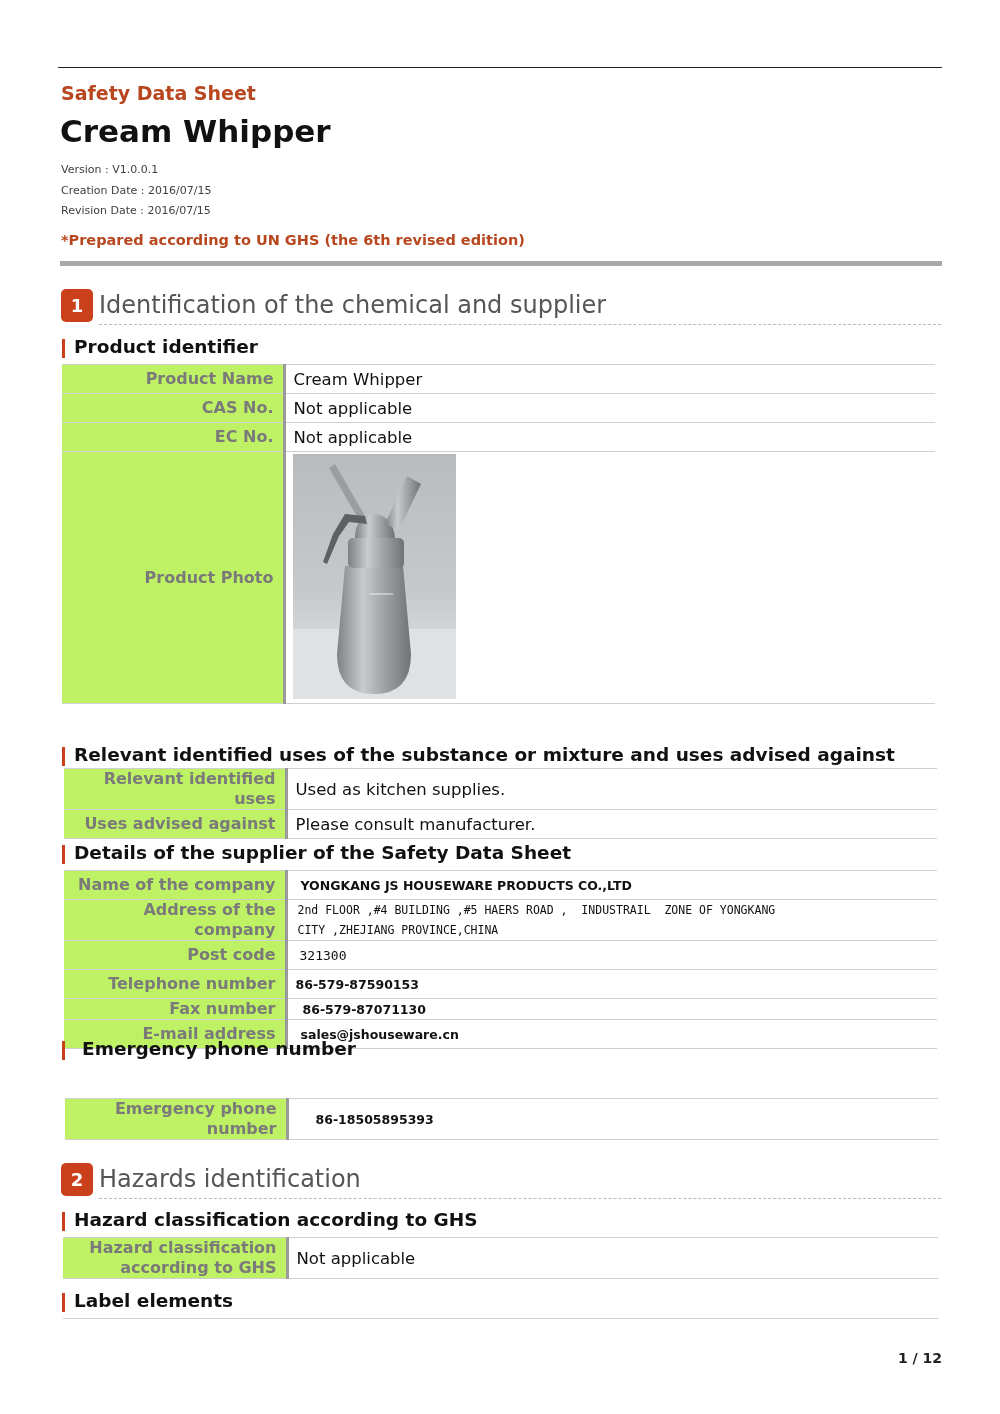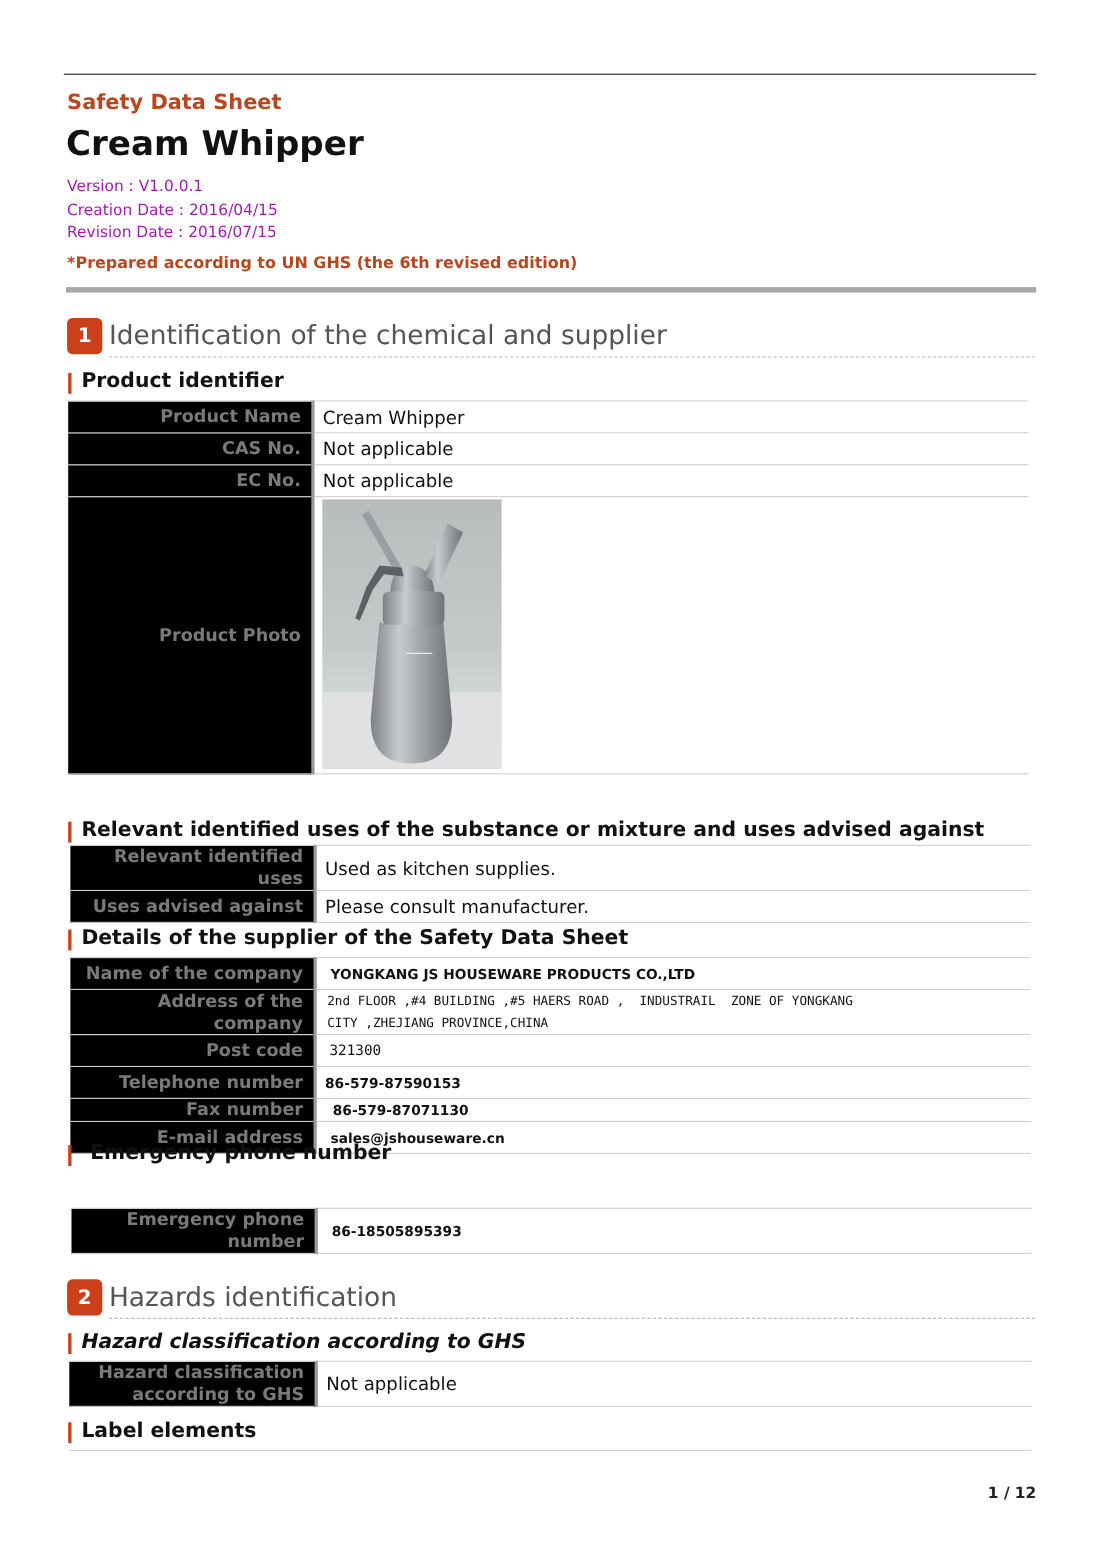--- a/index.html
+++ b/index.html
@@ -1,51 +1,51 @@
 <!DOCTYPE html>
 <html><head>
 <meta charset="utf-8">
 <style>
   * { box-sizing: border-box; margin: 0; padding: 0; }
   body { width: 1000px; height: 1414px; background: #ffffff; font-family: "DejaVu Sans", sans-serif; color: #111; position: relative; overflow: hidden; }
   .top-rule { position: absolute; left: 58px; top: 67px; width: 884px; height: 1px; background: #222; }
   .doc-kind { position: absolute; left: 61px; top: 82px; font-size: 19px; font-weight: bold; color: #b8461e; }
   .doc-title { position: absolute; left: 60px; top: 113px; font-size: 31px; font-weight: bold; color: #111; }
-  .meta { position: absolute; left: 61px; top: 160px; font-size: 14px; color: #a21caf; line-height: 20.5px; }
+  .meta { position: absolute; left: 61px; top: 160px; font-size: 11px; color: #404040; line-height: 20.5px; }
   .ghs-note { position: absolute; left: 61px; top: 232px; font-size: 14.5px; font-weight: bold; color: #b8461e; }
   .thick-rule { position: absolute; left: 60px; top: 261px; width: 882px; height: 5px; background: #a8a8a8; }
 
   .section-head { position: absolute; left: 61px; width: 880px; height: 36px; }
   .section-num { position: absolute; left: 0; top: 0; width: 32px; height: 33px; background: #c9401a; border-radius: 5px; color: #fff; font-weight: bold; font-size: 18px; text-align: center; line-height: 33px; }
   .section-title { position: absolute; left: 38px; top: 0; font-size: 24px; color: #555; line-height: 32px; white-space: nowrap; }
   .section-underline { position: absolute; left: 38px; right: 0; top: 35px; border-top: 1px dashed #bbb; }
 
   .sub-head { position: absolute; left: 62px; font-size: 18.5px; font-weight: bold; color: #111; white-space: nowrap; padding-left: 12px; }
   .sub-head::before { content: ""; position: absolute; left: 0; top: 3px; width: 3px; height: 19px; background: #c9401a; }
 
   .kv-table { position: absolute; left: 62px; width: 873px; border-collapse: collapse; }
   .kv-table td { border-top: 1px solid #cfcfcf; vertical-align: middle; }
   .kv-table tr:last-child td { border-bottom: 1px solid #cfcfcf; }
-  .kv-key { width: 222px; background: #000000; color: #7a7a7a; font-weight: bold; font-size: 16px; text-align: right; padding-right: 9px; border-right: 3px solid #9a9a9a; line-height: 20px; }
+  .kv-key { width: 222px; background: #bef264; color: #7a7a7a; font-weight: bold; font-size: 16px; text-align: right; padding-right: 9px; border-right: 3px solid #9a9a9a; line-height: 20px; }
   .kv-val { padding-left: 8px; font-size: 16.5px; color: #111; }
   .mono { font-family: "DejaVu Sans Mono", monospace; font-size: 11.5px; }
   .mono-bold { font-size: 12.5px; font-weight: bold; }
 
   .photo-box { width: 163px; height: 245px; margin: 2px 0 4px 0; background: linear-gradient(180deg, #b9bcbd 0%, #c6c9ca 55%, #d4d7d8 75%, #e0e2e3 100%); position: relative; overflow: hidden; }
   .page-num { position: absolute; left: 898px; top: 1350px; font-size: 14px; font-weight: bold; color: #222; }
 </style>
 </head>
 <body>
 
 <div class="top-rule"></div>
 <div class="doc-kind">Safety Data Sheet</div>
 <div class="doc-title">Cream Whipper</div>
 <div class="meta">
   <div>Version : V1.0.0.1</div>
-  <div>Creation Date : 2016/04/15</div>
+  <div>Creation Date : 2016/07/15</div>
   <div>Revision Date : 2016/07/15</div>
 </div>
 <div class="ghs-note">*Prepared according to UN GHS (the 6th revised edition)</div>
 <div class="thick-rule"></div>
 
 <div class="section-head" style="top:289px;">
   <div class="section-num">1</div>
   <div class="section-title">Identification of the chemical and supplier</div>
   <div class="section-underline"></div>
 </div>
@@ -144,32 +144,32 @@
   </table>
 
 <div class="sub-head" style="top:1038px; padding-left:20px;">Emergency phone number</div>
 <table class="kv-table" style="top:1098px; left:65px; width:873px;">
   <tbody>
       <tr style="height:41px;">
     <td class="kv-key">
       <div>Emergency phone</div>
       <div>number</div>
     </td>
-    <td class="kv-val mono-bold" style="padding-left:13px;">86-18505895393</td>
+    <td class="kv-val mono-bold" style="padding-left:27px;">86-18505895393</td>
   </tr>
 </tbody>
   </table>
 
 <div class="section-head" style="top:1163px;">
   <div class="section-num">2</div>
   <div class="section-title">Hazards identification</div>
   <div class="section-underline"></div>
 </div>
 
-<div class="sub-head" style="top:1209px;font-style:italic;">Hazard classification according to GHS</div>
+<div class="sub-head" style="top:1209px;">Hazard classification according to GHS</div>
 <table class="kv-table" style="top:1237px; left:63px; width:875px;">
   <tbody>
       <tr style="height:41px;">
     <td class="kv-key" style="width:224px;">
       <div>Hazard classification</div>
       <div>according to GHS</div>
     </td>
     <td class="kv-val">Not applicable</td>
   </tr>
 </tbody>

